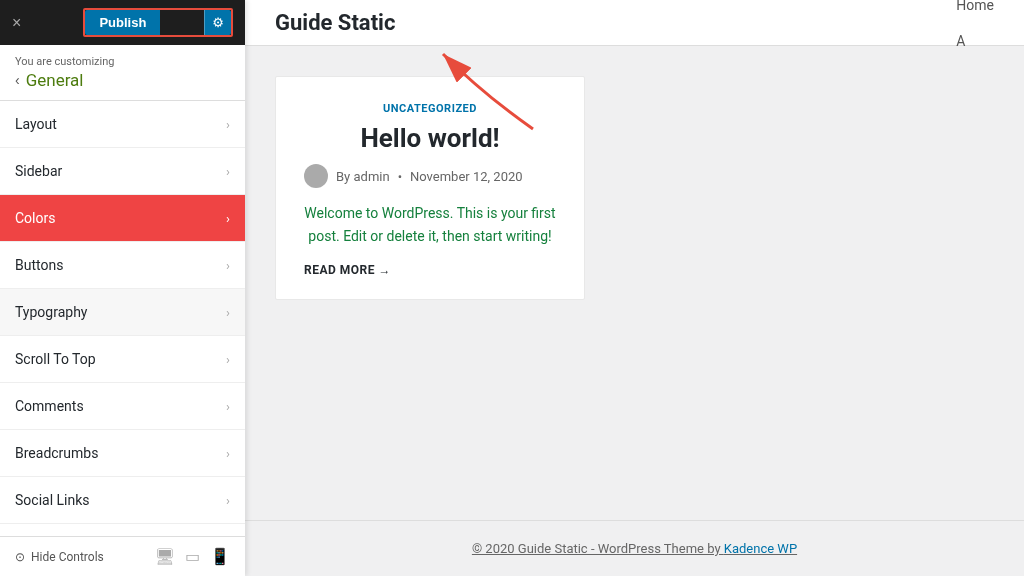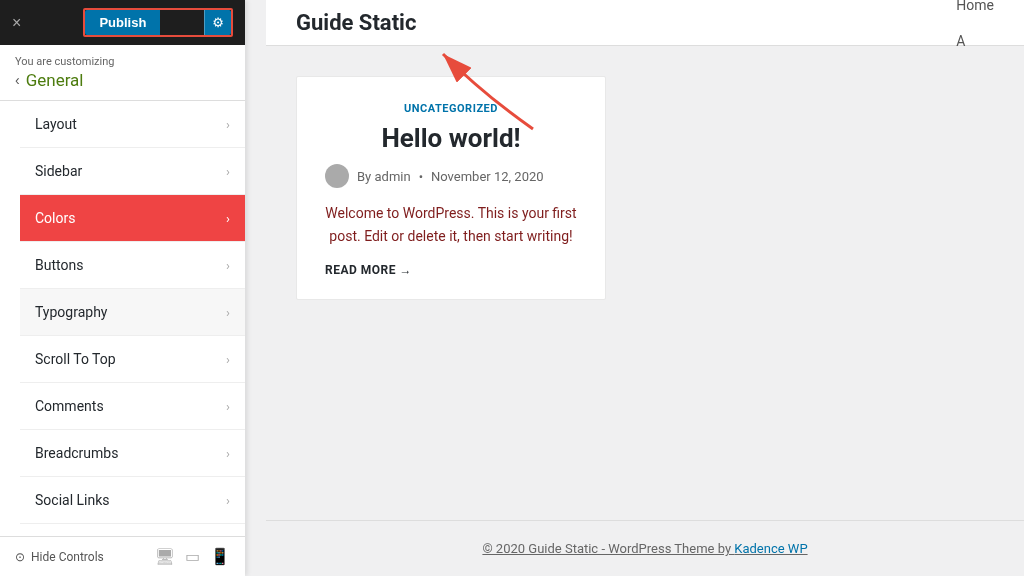--- a/index.html
+++ b/index.html
@@ -123,21 +123,20 @@
       display: flex;
       align-items: center;
       justify-content: space-between;
       padding: 0 15px;
       height: 47px;
       border-bottom: 1px solid #eee;
       cursor: pointer;
       font-size: 14px;
       color: #23282d;
       transition: background 0.15s;
-      margin-left: 20px;
     }
 
     .menu-item.active {
       background: #ef4444;
       color: #fff;
     }
 
     .menu-item.active .chevron { color: #fff; }
     .menu-item.active .item-label { color: #fff; }
 
@@ -179,21 +178,20 @@
     .footer-icons span { cursor: pointer; }
 
     
     .preview-area {
       flex: 1;
       display: flex;
       flex-direction: column;
       background: #f0f0f1;
       height: 576px;
       overflow: hidden;
-      margin-left: 21px;
     }
 
     .preview-topbar {
       background: #fff;
       border-bottom: 1px solid #ddd;
       display: flex;
       align-items: center;
       padding: 0 30px;
       height: 46px;
       flex-shrink: 0;
@@ -264,21 +262,21 @@
     .avatar-circle {
       width: 24px;
       height: 24px;
       border-radius: 50%;
       background: #aaa;
       flex-shrink: 0;
     }
 
     .post-excerpt {
       font-size: 14px;
-      color: #7f1d1d;
+      color: #15803d;
       line-height: 1.6;
       margin-bottom: 16px;
     }
 
     .read-more {
       font-size: 12px;
       font-weight: 700;
       letter-spacing: 0.5px;
       color: #23282d;
       text-transform: uppercase;

